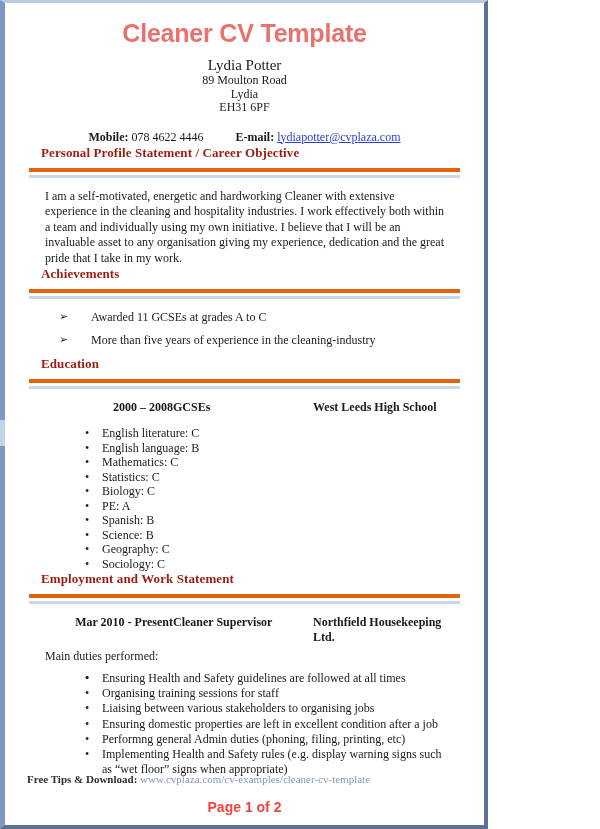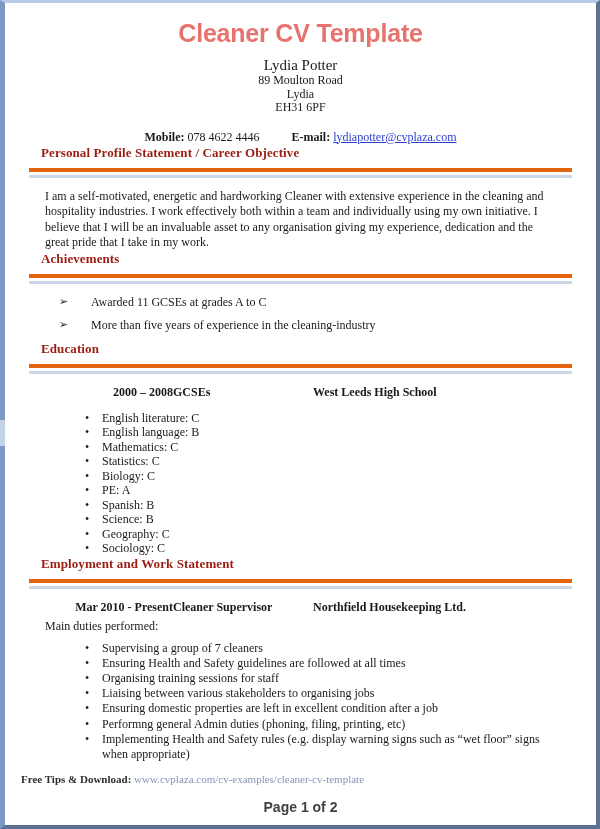--- a/index.html
+++ b/index.html
@@ -11,21 +11,21 @@
     width: 600px;
     height: 829px;
     font-family: "Liberation Serif", "DejaVu Serif", serif;
     overflow: hidden;
   }
 
   
   #page {
     position: relative;
     box-sizing: border-box;
-    width: 600px;
+    width: 488px;
     height: 829px;
     background: #ffffff;
     border-left: 5px solid #7e98c6;
     border-top: 3px solid #b9cbe6;
     border-right: 4px solid #5d7193;
     border-bottom: 4px solid #5d7193;
   }
   #scroll-thumb {
     position: absolute;
     left: -5px;
@@ -172,37 +172,37 @@
     margin-top: 4px;
     font-size: 12px;
     color: #1a1a1a;
   }
   .edu-list-wrap { margin-top: 11px; }
   .duties-wrap  { margin-top: 7px; }
 
   
   .footer-tip {
     position: absolute;
-    left: 16px;
+    left: 22px;
     bottom: 40px;
     font-size: 11px;
     color: #4a4a4a;
   }
   .footer-tip .tip-lbl { font-weight: bold; color: #2e2e2e; }
   .footer-tip .tip-url { color: #8796b5; }
   .page-num {
     position: absolute;
     left: 0;
     right: 0;
     bottom: 10px;
     text-align: center;
     font-family: "Liberation Sans", "DejaVu Sans", sans-serif;
     font-size: 14px;
     font-weight: bold;
-    color: #404040;
+    color: #ef4444;
   }
 </style>
 </head>
 <body>
 
 <div id="page">
 
   <div id="scroll-thumb"></div>
 
   <div id="content">
@@ -291,21 +291,21 @@
       </div>
       <div class="section-body">
         <div class="entry-row">
           <span class="col-date">Mar 2010 - Present</span>
           <span class="col-role">Cleaner Supervisor</span>
           <span class="col-org">Northfield Housekeeping Ltd.</span>
         </div>
         <div class="subcaption">Main duties performed:</div>
         <div class="duties-wrap">
           <ul class="dot-list duties">
-            <li><span class="dot">•</span><span>Supervising a group of 7 cleaners</span></li>
+            <li><span class="dot">•</span></li>
             <li><span class="dot">•</span><span>Ensuring Health and Safety guidelines are followed at all times</span></li>
             <li><span class="dot">•</span><span>Organising training sessions for staff</span></li>
             <li><span class="dot">•</span><span>Liaising between various stakeholders to organising jobs</span></li>
             <li><span class="dot">•</span><span>Ensuring domestic properties are left in excellent condition after a job</span></li>
             <li><span class="dot">•</span><span>Performng general Admin duties (phoning, filing, printing, etc)</span></li>
             <li><span class="dot">•</span><span>Implementing Health and Safety rules (e.g. display warning signs such as “wet floor” signs when appropriate)</span></li>
 
           </ul>
         </div>
       </div>

